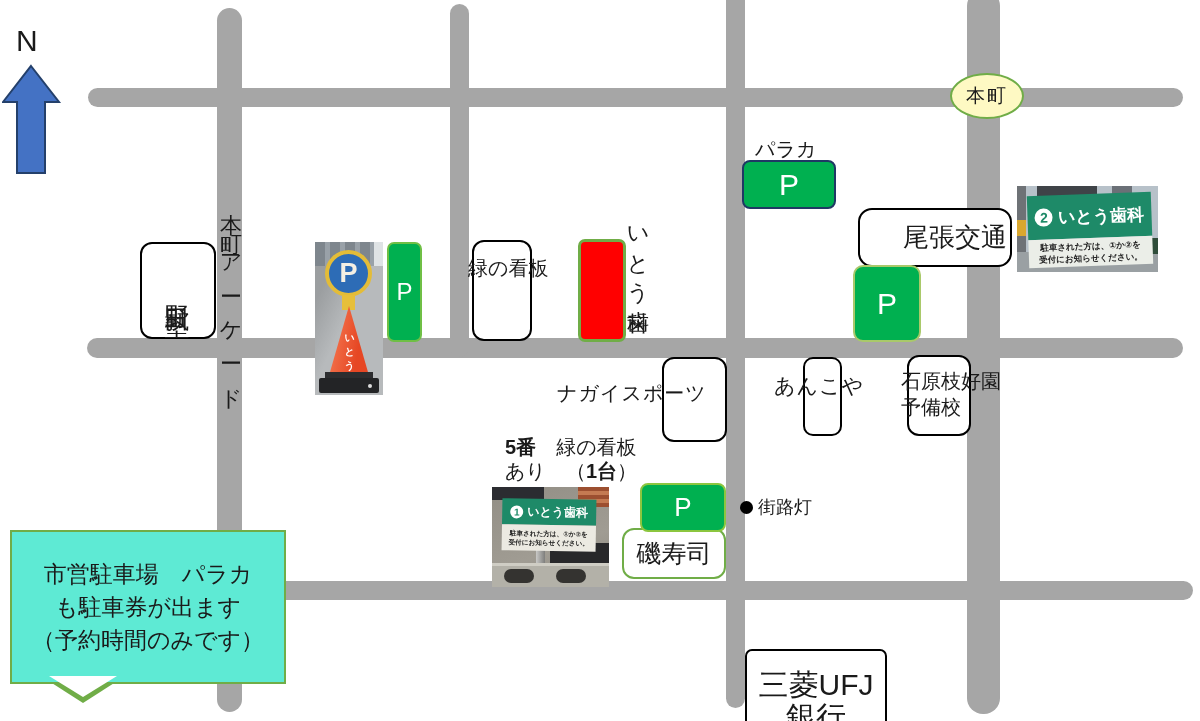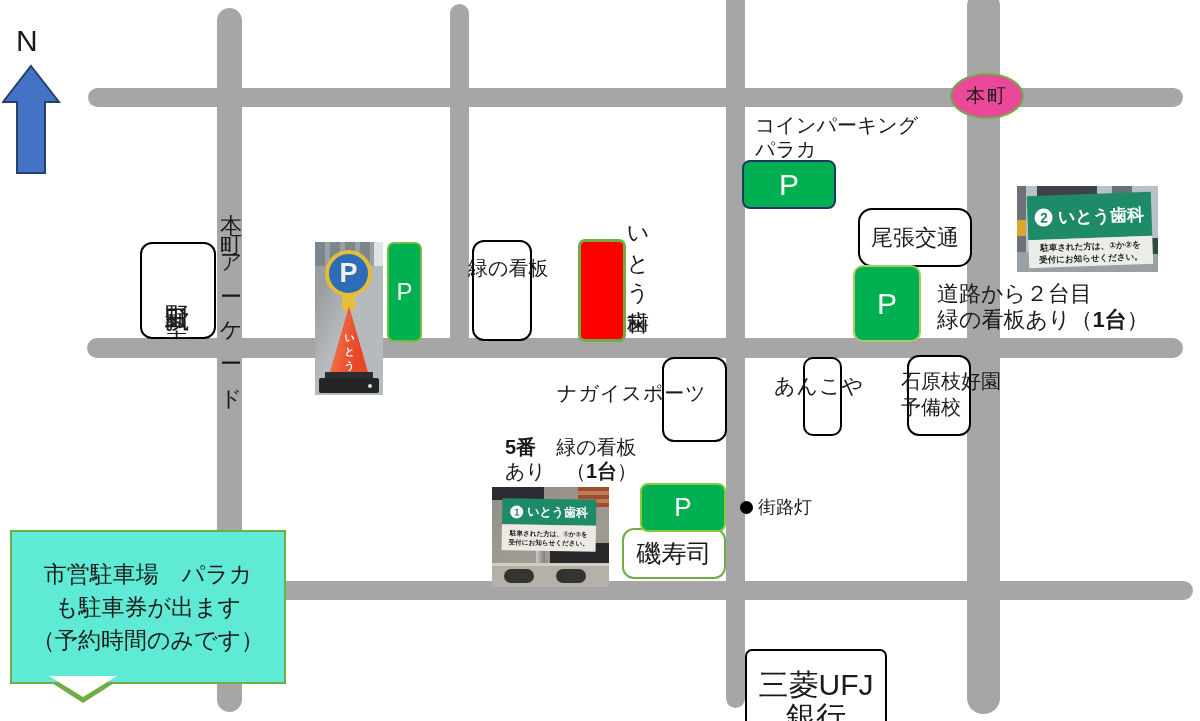--- a/index.html
+++ b/index.html
@@ -18,32 +18,32 @@
   #road-h2{left:87px;top:338px;width:1096px;height:20px;border-radius:10px;}
   #road-h3{left:272px;top:581px;width:921px;height:19px;border-radius:10px;}
   #road-v1{left:217px;top:8px;width:25px;height:704px;border-radius:13px;}
   #road-v2{left:450px;top:4px;width:19px;height:353px;border-radius:10px;}
   #road-v3{left:726px;top:-10px;width:19px;height:718px;border-radius:10px;}
   #road-v4{left:967px;top:-10px;width:33px;height:724px;border-radius:16px;}
   
   #north-label{position:absolute;left:16px;top:24px;font-size:30px;z-index:2;}
   #north-arrow{position:absolute;left:2px;top:64px;z-index:2;}
   
-  #badge-honmachi{position:absolute;left:950px;top:73px;width:70px;height:42px;background:#ec4899;
+  #badge-honmachi{position:absolute;left:950px;top:73px;width:70px;height:42px;background:#fef9c3;
       border:2px solid #70AD47;border-radius:50%;display:flex;align-items:center;justify-content:center;
       font-size:19px;letter-spacing:2px;z-index:2;}
   
   #arcade-label{position:absolute;left:216px;top:196px;height:330px;font-size:22px;
       letter-spacing:21px;z-index:2;}
   
   #bx-noda{left:140px;top:242px;width:72px;height:93px;border-radius:12px;font-size:25px;letter-spacing:4px;}
   #bx-moagrace{left:547px;top:107px;width:175px;height:101px;border-radius:22px;font-size:24px;}
   #bx-ishihara{left:472px;top:240px;width:56px;height:97px;border-radius:12px;}
   #tx-ishihara{left:468px;top:257px;font-size:20px;}
-  #bx-owari{left:858px;top:208px;width:110px;height:55px;border-radius:14px;font-size:22px;}
+  #bx-owari{left:858px;top:208px;width:110px;height:55px;border-radius:14px;font-size:26px;padding-left:40px;}
   #bx-nagai{left:662px;top:357px;width:61px;height:81px;border-radius:12px;}
   #tx-nagai{left:557px;top:382px;font-size:20px;letter-spacing:1px;}
   #bx-ankoya{left:803px;top:357px;width:35px;height:75px;border-radius:10px;}
   #tx-ankoya{left:774px;top:374px;font-size:21px;letter-spacing:1px;}
   #bx-toshin{left:907px;top:355px;width:60px;height:77px;border-radius:12px;}
   #tx-toshin{left:901px;top:368px;font-size:20px;line-height:26px;}
   #bx-iso{left:622px;top:528px;width:100px;height:47px;border-radius:12px;border-color:#70AD47;font-size:25px;}
   #bx-mufg{left:745px;top:613px;width:138px;height:99px;border-radius:7px;font-size:30px;line-height:32px;margin-top:36px;}
   #bx-clinic{position:absolute;left:578px;top:239px;width:42px;height:97px;background:#FF0000;
       border:3px solid #70AD47;border-radius:7px;z-index:2;}
@@ -160,26 +160,22 @@
 
   <div id="bx-clinic"></div>
   <div id="tx-clinic" class="vtext">いとう歯科</div>
 
   <div class="pbox" id="p-cone">P</div>
   <div class="pbox" id="p-coin">P</div>
   <div class="pbox" id="p-owari">P</div>
   <div class="pbox" id="p-south">P</div>
 
   <div class="note" id="an-coin">
-    <span>コインパーキング</span><br>
+    <br>
     <span>パラカ</span>
-  </div>
-  <div class="note" id="an-second">
-    <span>道路から２台目</span><br>
-    <span>緑の看板あり（</span><span class="b">1台</span><span>）</span>
   </div>
   <div class="note" id="an-five">
     <span class="b">5番</span><span>　緑の看板</span><br>
     <span>あり　（</span><span class="b">1台</span><span>）</span>
   </div>
   <div id="dot-light"></div>
   <div class="note" id="tx-light">街路灯</div>
 
   <div id="bubble-tail-border"></div>
   <div id="bubble">

